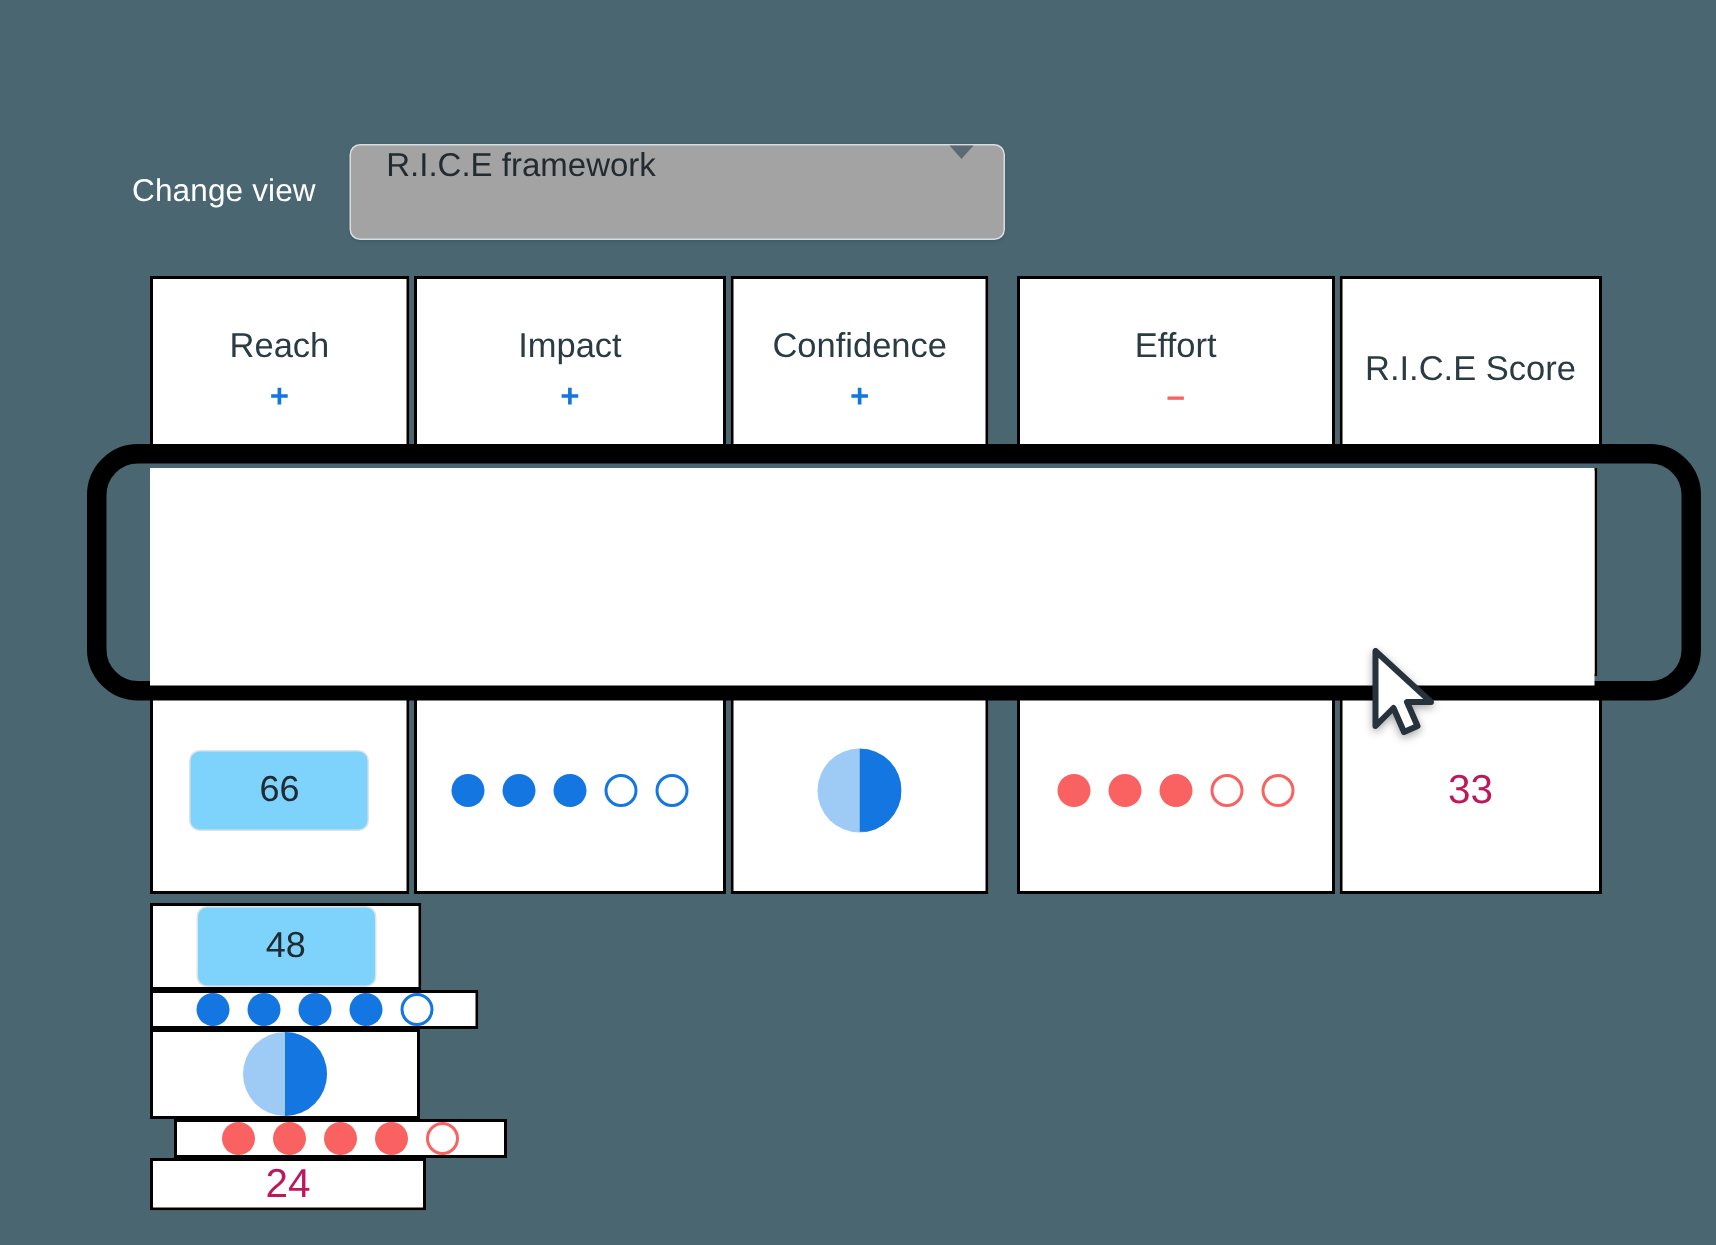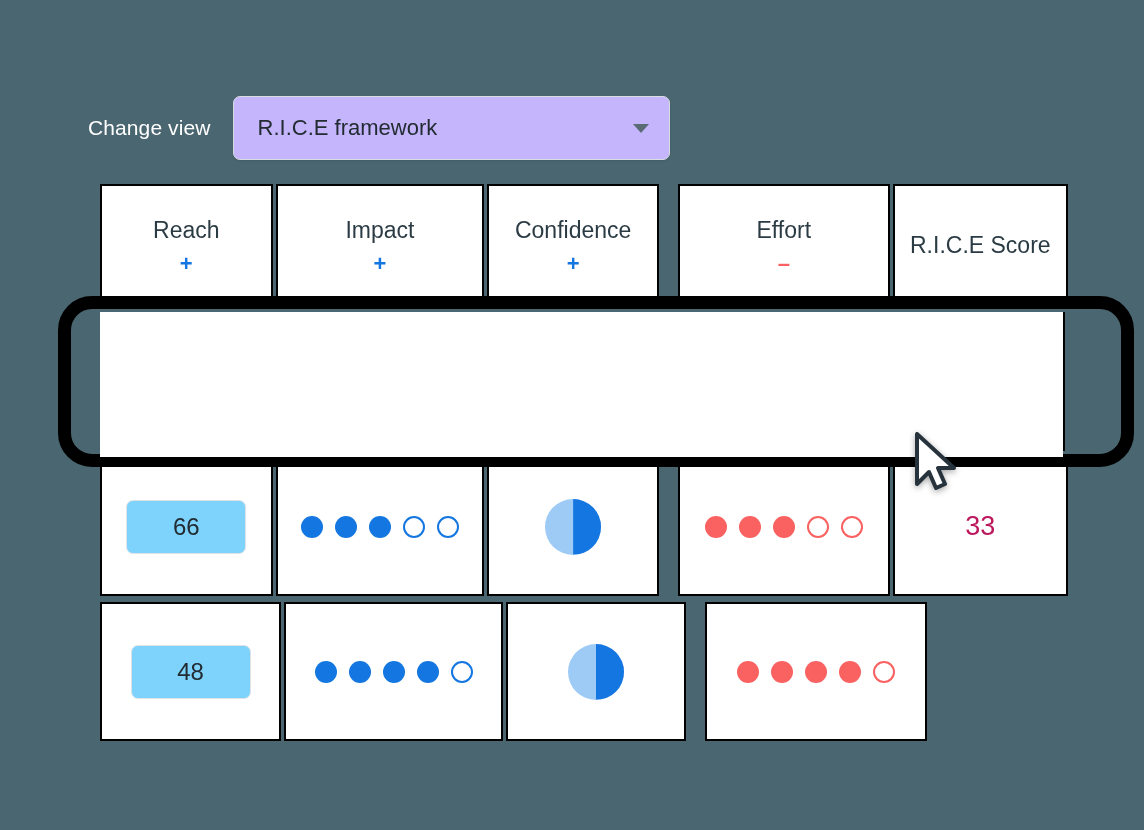--- a/index.html
+++ b/index.html
@@ -29,25 +29,24 @@
     font-size: 21px;
     color: #ffffff;
     letter-spacing: .1px;
     margin-right: 22px;
     white-space: nowrap;
   }
 
   .view-select {
     width: 437px;
     height: 64px;
-    background: #c4b5fd;
+    background: #a3a3a3;
     border: 1px solid #d8dde1;
     border-radius: 7px;
     display: flex;
-    align-items: center;
     padding: 0 20px 0 24px;
     box-shadow: 0 1px 2px rgba(0,0,0,.10);
   }
 
   .view-select-value {
     flex: 1;
     font-size: 22px;
     color: #222b31;
     white-space: nowrap;
   }
@@ -70,21 +69,21 @@
     padding-left: 24px;
   }
 
   .row {
     display: flex;
     position: relative;
   }
 
   .header-row { height: 122px; margin-bottom: 6px; }
   .data-row   { height: 139px; margin-bottom: 6px; }
-  .data-row:last-child { margin-bottom: 0; }
+  .data-row:last-child { margin-bottom: 0; flex-direction: column; }
 
   .cell {
     background: #ffffff;
     border: 2.5px solid #000000;
     display: flex;
     flex-direction: column;
     align-items: center;
     justify-content: center;
     position: relative;
     margin-right: 3px;
@@ -320,20 +319,23 @@
         </div>
         <div class="cell c-effort">
           <div class="dots">
             <span class="dot red-filled"></span>
             <span class="dot red-filled"></span>
             <span class="dot red-filled"></span>
             <span class="dot red-filled"></span>
             <span class="dot red-empty"></span>
           </div>
         </div>
+        <div class="cell c-score">
+          <div class="score-value">24</div>
+        </div>
       </div>
     </div>
 
 </div>
 
 <svg class="cursor-pointer" viewBox="0 0 44 62" style="left: 914px; top: 432px;">
   <path d="M3 2 L3 52 L15 40 L22 56 L31 52 L24 36 L40 36 Z" fill="#ffffff" stroke="#27333c" stroke-width="4" stroke-linejoin="round"></path>
 </svg>
 
 </body></html>

